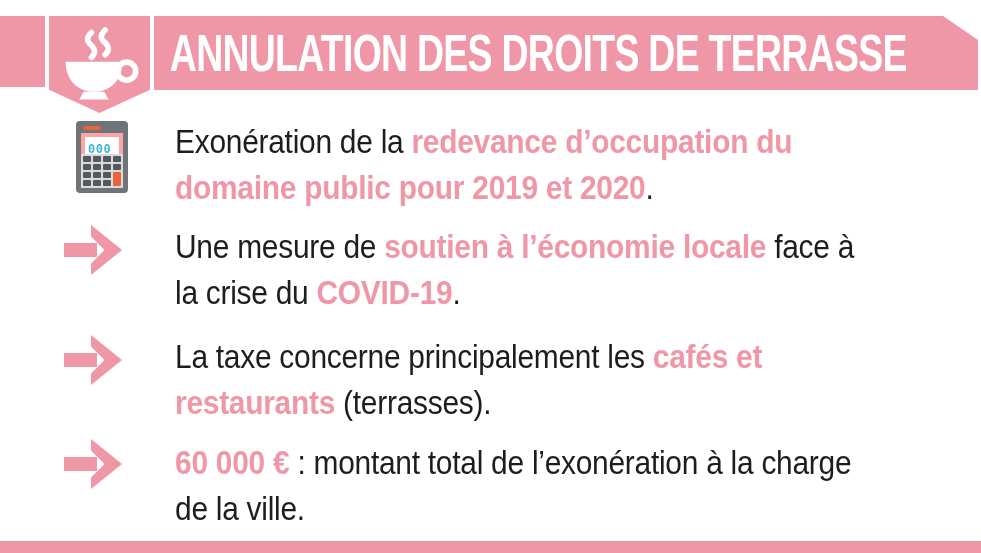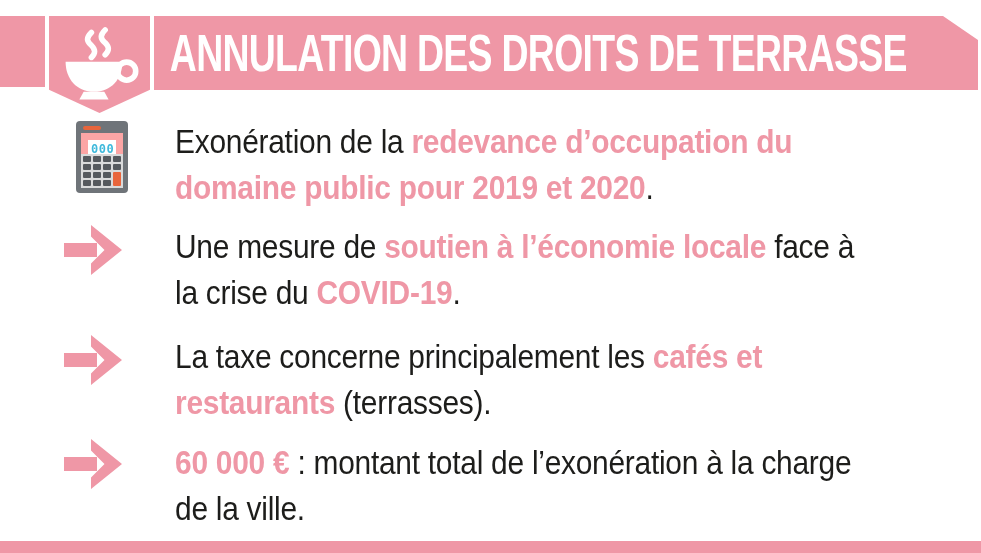--- a/index.html
+++ b/index.html
@@ -48,21 +48,21 @@
   .text-1{top:105px;} .text-2{top:210px;} .text-3{top:320px;} .text-4{top:426px;}
   .arrow{position:absolute;left:64px;width:60px;height:50px;}
   .arrow-2{top:212px;} .arrow-3{top:322px;} .arrow-4{top:426px;}
   
   .calculator{
     position:absolute;left:76px;top:108px;width:52px;height:72px;
     background:var(--calc-body);border-radius:4px;
   }
   .calc-topbar{position:absolute;left:7px;top:5px;width:18px;height:4px;border-radius:2px;background:var(--calc-orange);}
   .calc-display{
-    position:absolute;left:5px;top:12px;width:42px;height:32px;background:#fff;border:7px solid #fca5a5;
+    position:absolute;left:5px;top:12px;width:42px;height:32px;background:#fff;border:4px solid #fca5a5;
     display:flex;align-items:center;
   }
   .calc-display span{
     color:var(--calc-display-text);font-family:"DejaVu Sans Mono",monospace;
     font-size:12px;font-weight:700;padding-left:3px;letter-spacing:0.5px;
   }
   .calc-keys{
     position:absolute;left:5px;top:33px;width:42px;height:34px;background:var(--calc-keypad);
     display:grid;grid-template-columns:repeat(4,1fr);grid-template-rows:repeat(4,1fr);
     gap:2px;padding:2px;

